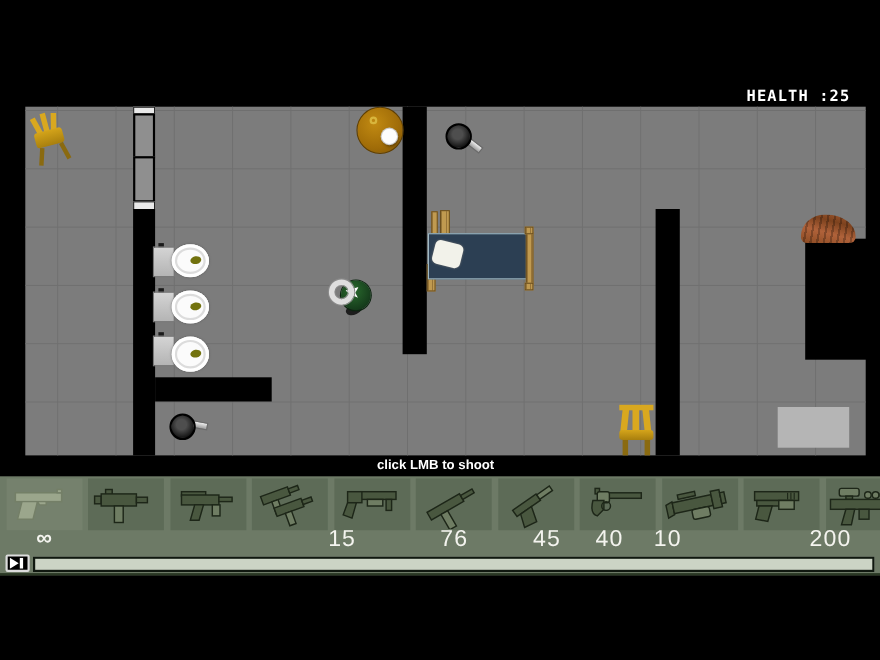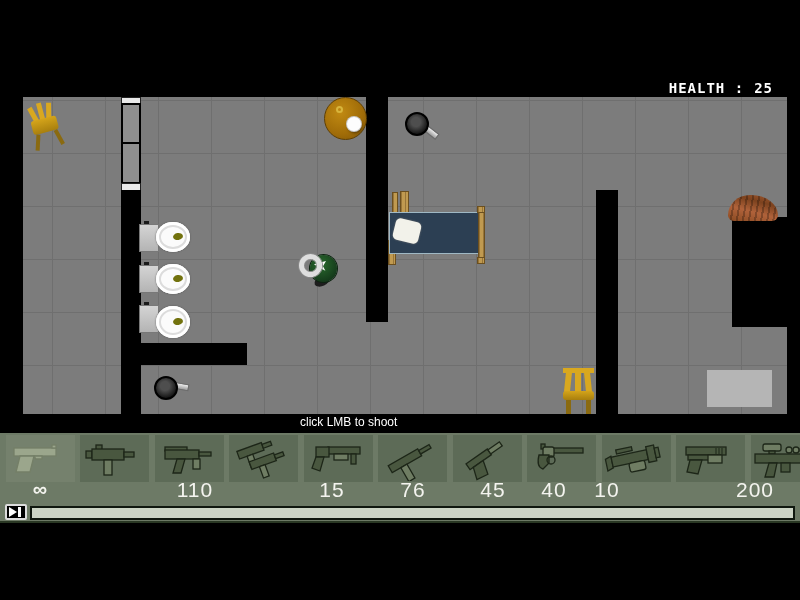--- a/index.html
+++ b/index.html
@@ -2,23 +2,23 @@
 <html><head>
 <meta charset="utf-8">
 <style>
   html,body{margin:0;padding:0;background:#000;}
   .screen{position:relative;width:800px;height:600px;background:#000;overflow:hidden;
           font-family:"Liberation Sans", sans-serif;}
   .abs{position:absolute;}
   
   .health{position:absolute;top:80px;right:27px;color:#fff;
           font-family:"DejaVu Sans Mono", monospace;font-weight:bold;font-size:14px;letter-spacing:1px;}
-  .health .val{margin-left:10px;}
-  .hint{position:absolute;left:300px;top:415px;width:192px;color:#fff;
-        font-size:12px;font-family:"Liberation Sans", sans-serif;}
+  .health .val{margin-left:0;}
+  .hint{position:absolute;left:300px;top:415px;width:192px;text-align:center;color:#fff;
+        font-size:12px;font-family:"Liberation Sans", sans-serif;font-weight:bold;}
   
   .floor{position:absolute;left:23px;top:97px;width:764px;height:317px;background-color:#7c7c7c;
          background-image:linear-gradient(to right,#6f6f6f 1px,transparent 1px),
                           linear-gradient(to bottom,#6f6f6f 1px,transparent 1px);
          background-size:53px 53px;background-position:29px 3px;}
   .wall{position:absolute;background:#000;}
   .door-cap{position:absolute;background:#e9e9e9;border:1px solid #222;box-sizing:border-box;}
   .door-panel{position:absolute;background:#8f8f8f;border:2px solid #000;box-sizing:border-box;}
   
   .rug{position:absolute;left:707px;top:370px;width:65px;height:37px;background:#b5b5b5;}
@@ -285,24 +285,23 @@
         <circle class="g2" cx="36" cy="13" r="3"></circle>
           <circle class="g2" cx="43" cy="13" r="3"></circle>
         <circle class="g2" cx="50" cy="13" r="3"></circle>
           <circle class="g2" cx="57" cy="13" r="3"></circle>
         <polygon class="g1" points="16,26 24,26 21,40 12,40"></polygon>
           <rect class="g1" x="28" y="26" width="9" height="9"></rect>
       </svg>
     </div>
 
     <div class="ammo inf" style="left:0px;">∞</div>
-    <div class="ammo" style="left:155px;">110</div>
-    <div class="ammo" style="left:292px;">15</div>
+    <div class="ammo" style="left:271px;">15</div>
     <div class="ammo" style="left:373px;">76</div>
-    <div class="ammo" style="left:453px;">45</div>
+    <div class="ammo" style="left:430px;text-align:right;">45</div>
     <div class="ammo" style="left:514px;">40</div>
     <div class="ammo" style="left:567px;">10</div>
     <div class="ammo" style="left:715px;">200</div>
 
     <div class="skip-btn">
       <svg width="16" height="10" viewBox="0 0 16 10" style="position:absolute;left:1px;top:1px;">
         <polygon points="1,0 9,5 1,10" fill="#fff"></polygon>
           <rect x="10" y="0" width="3" height="10" fill="#fff"></rect>
       </svg>
     </div>

